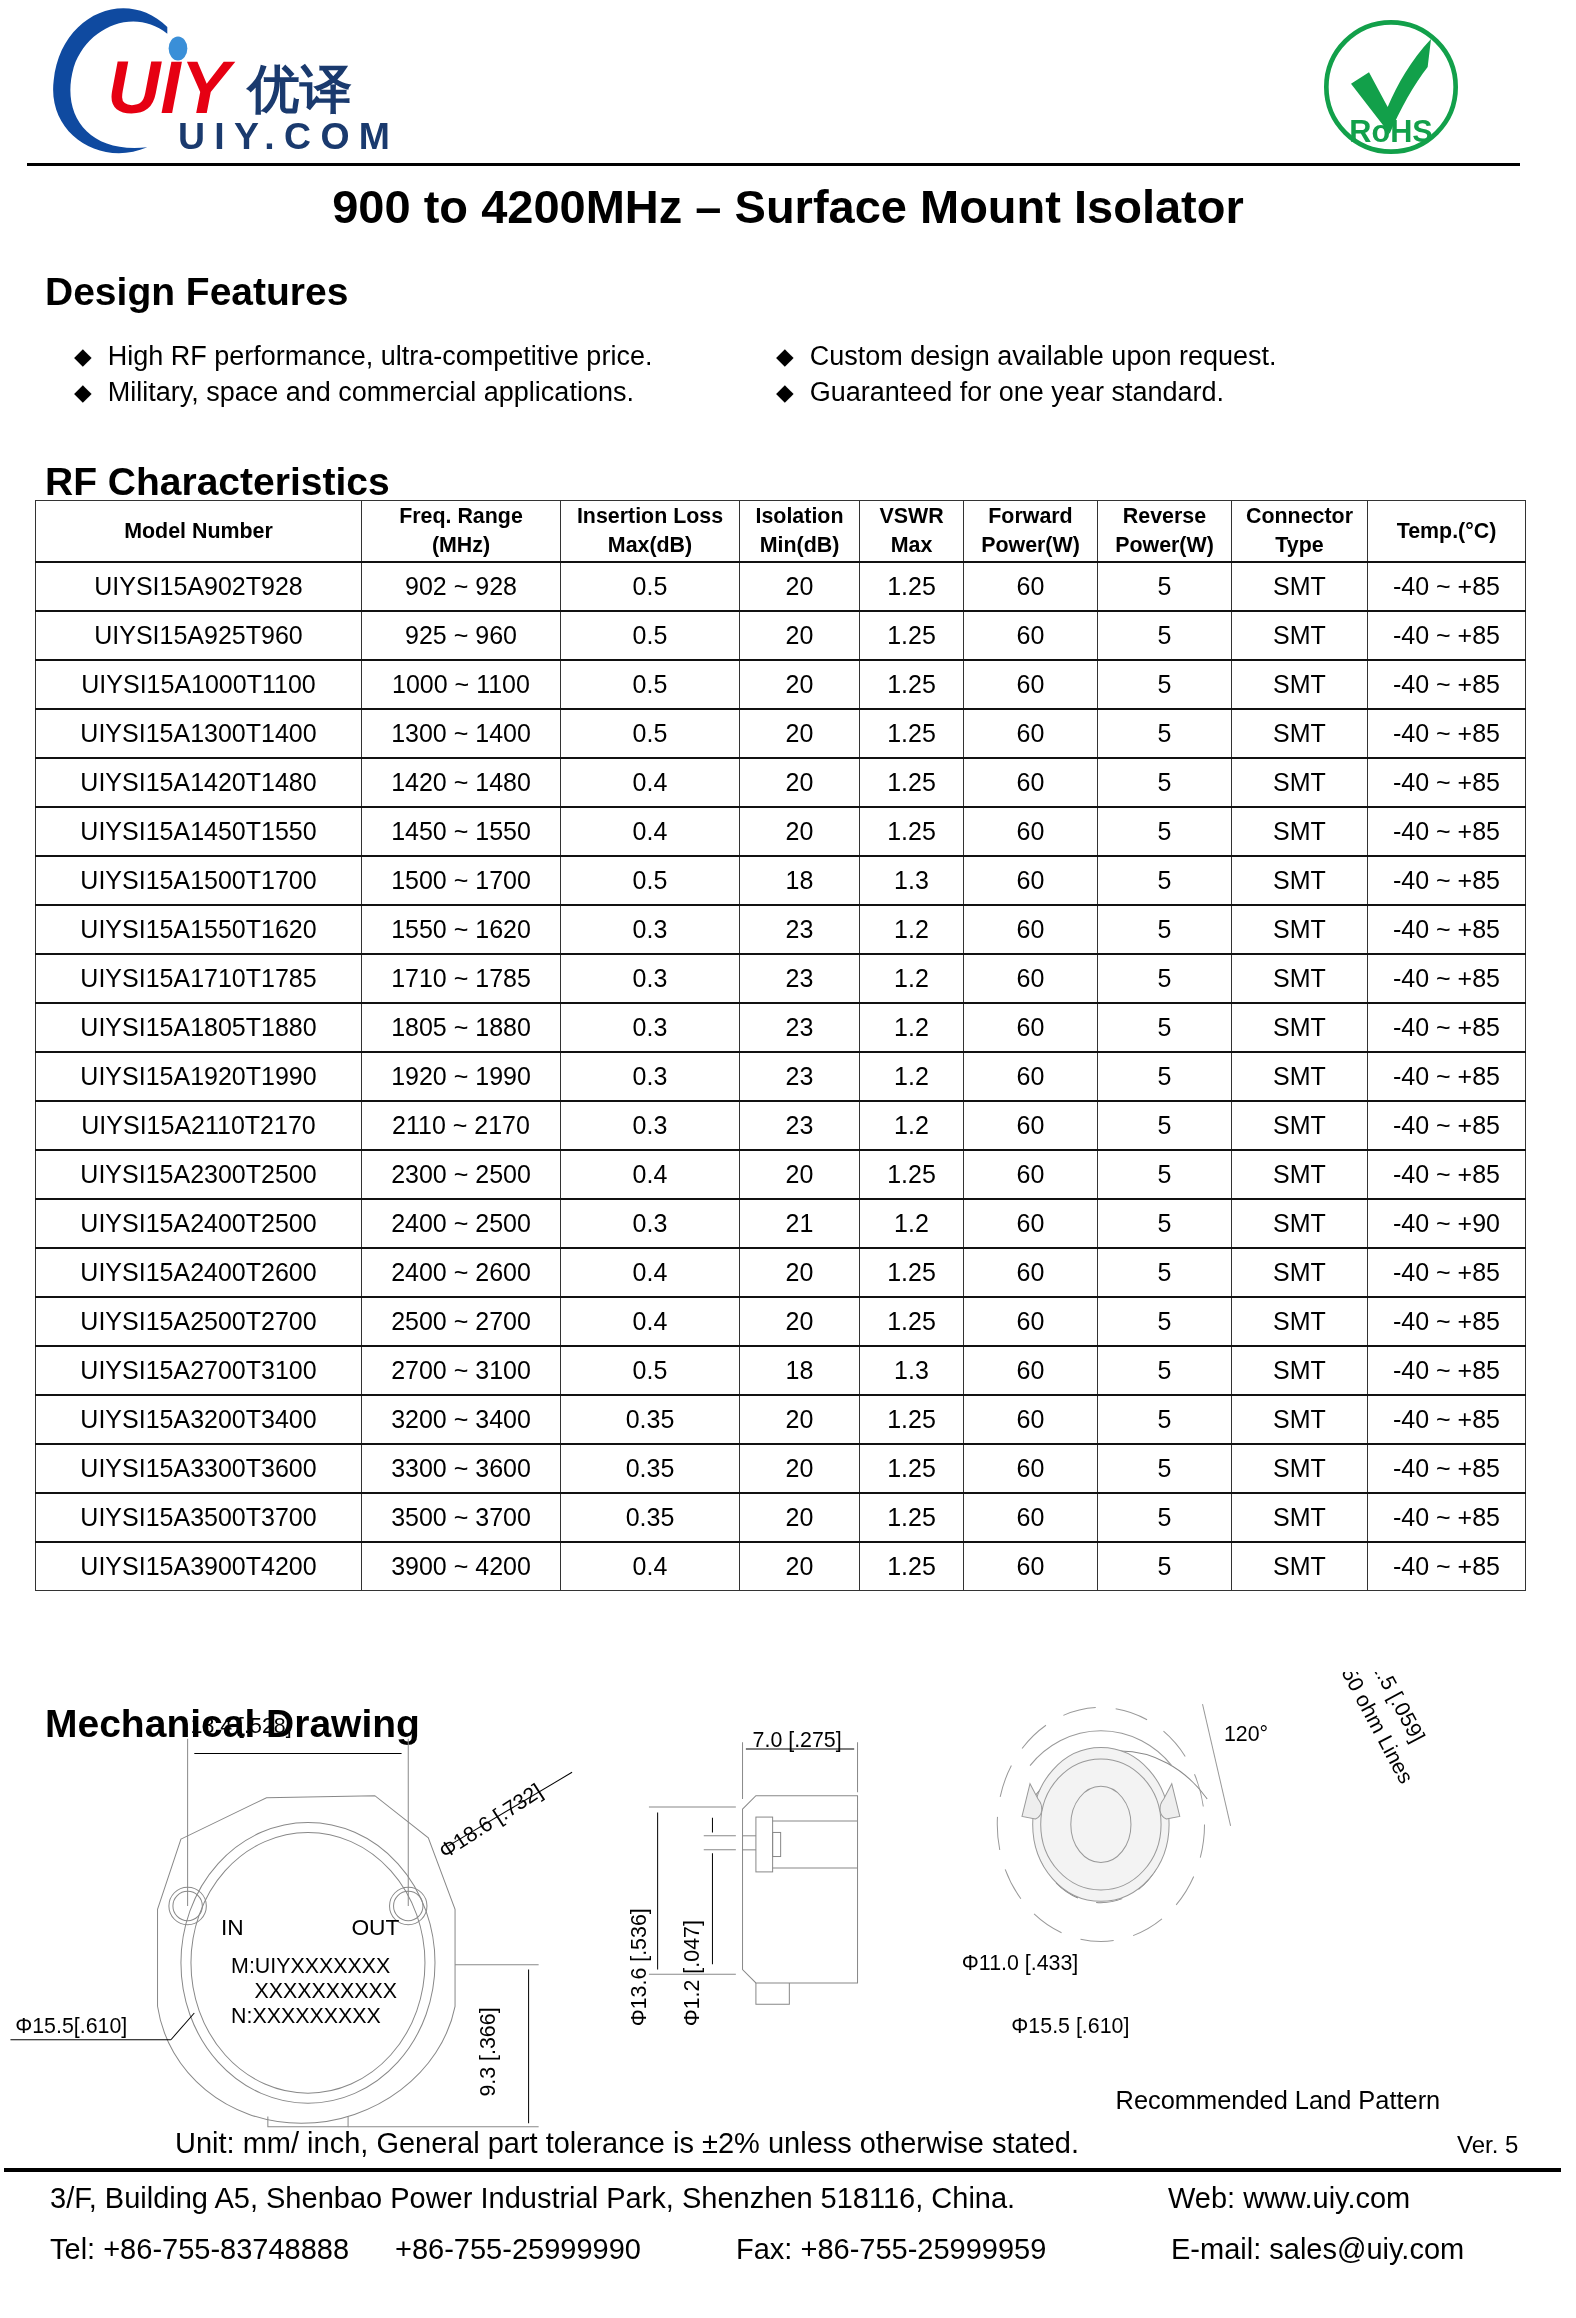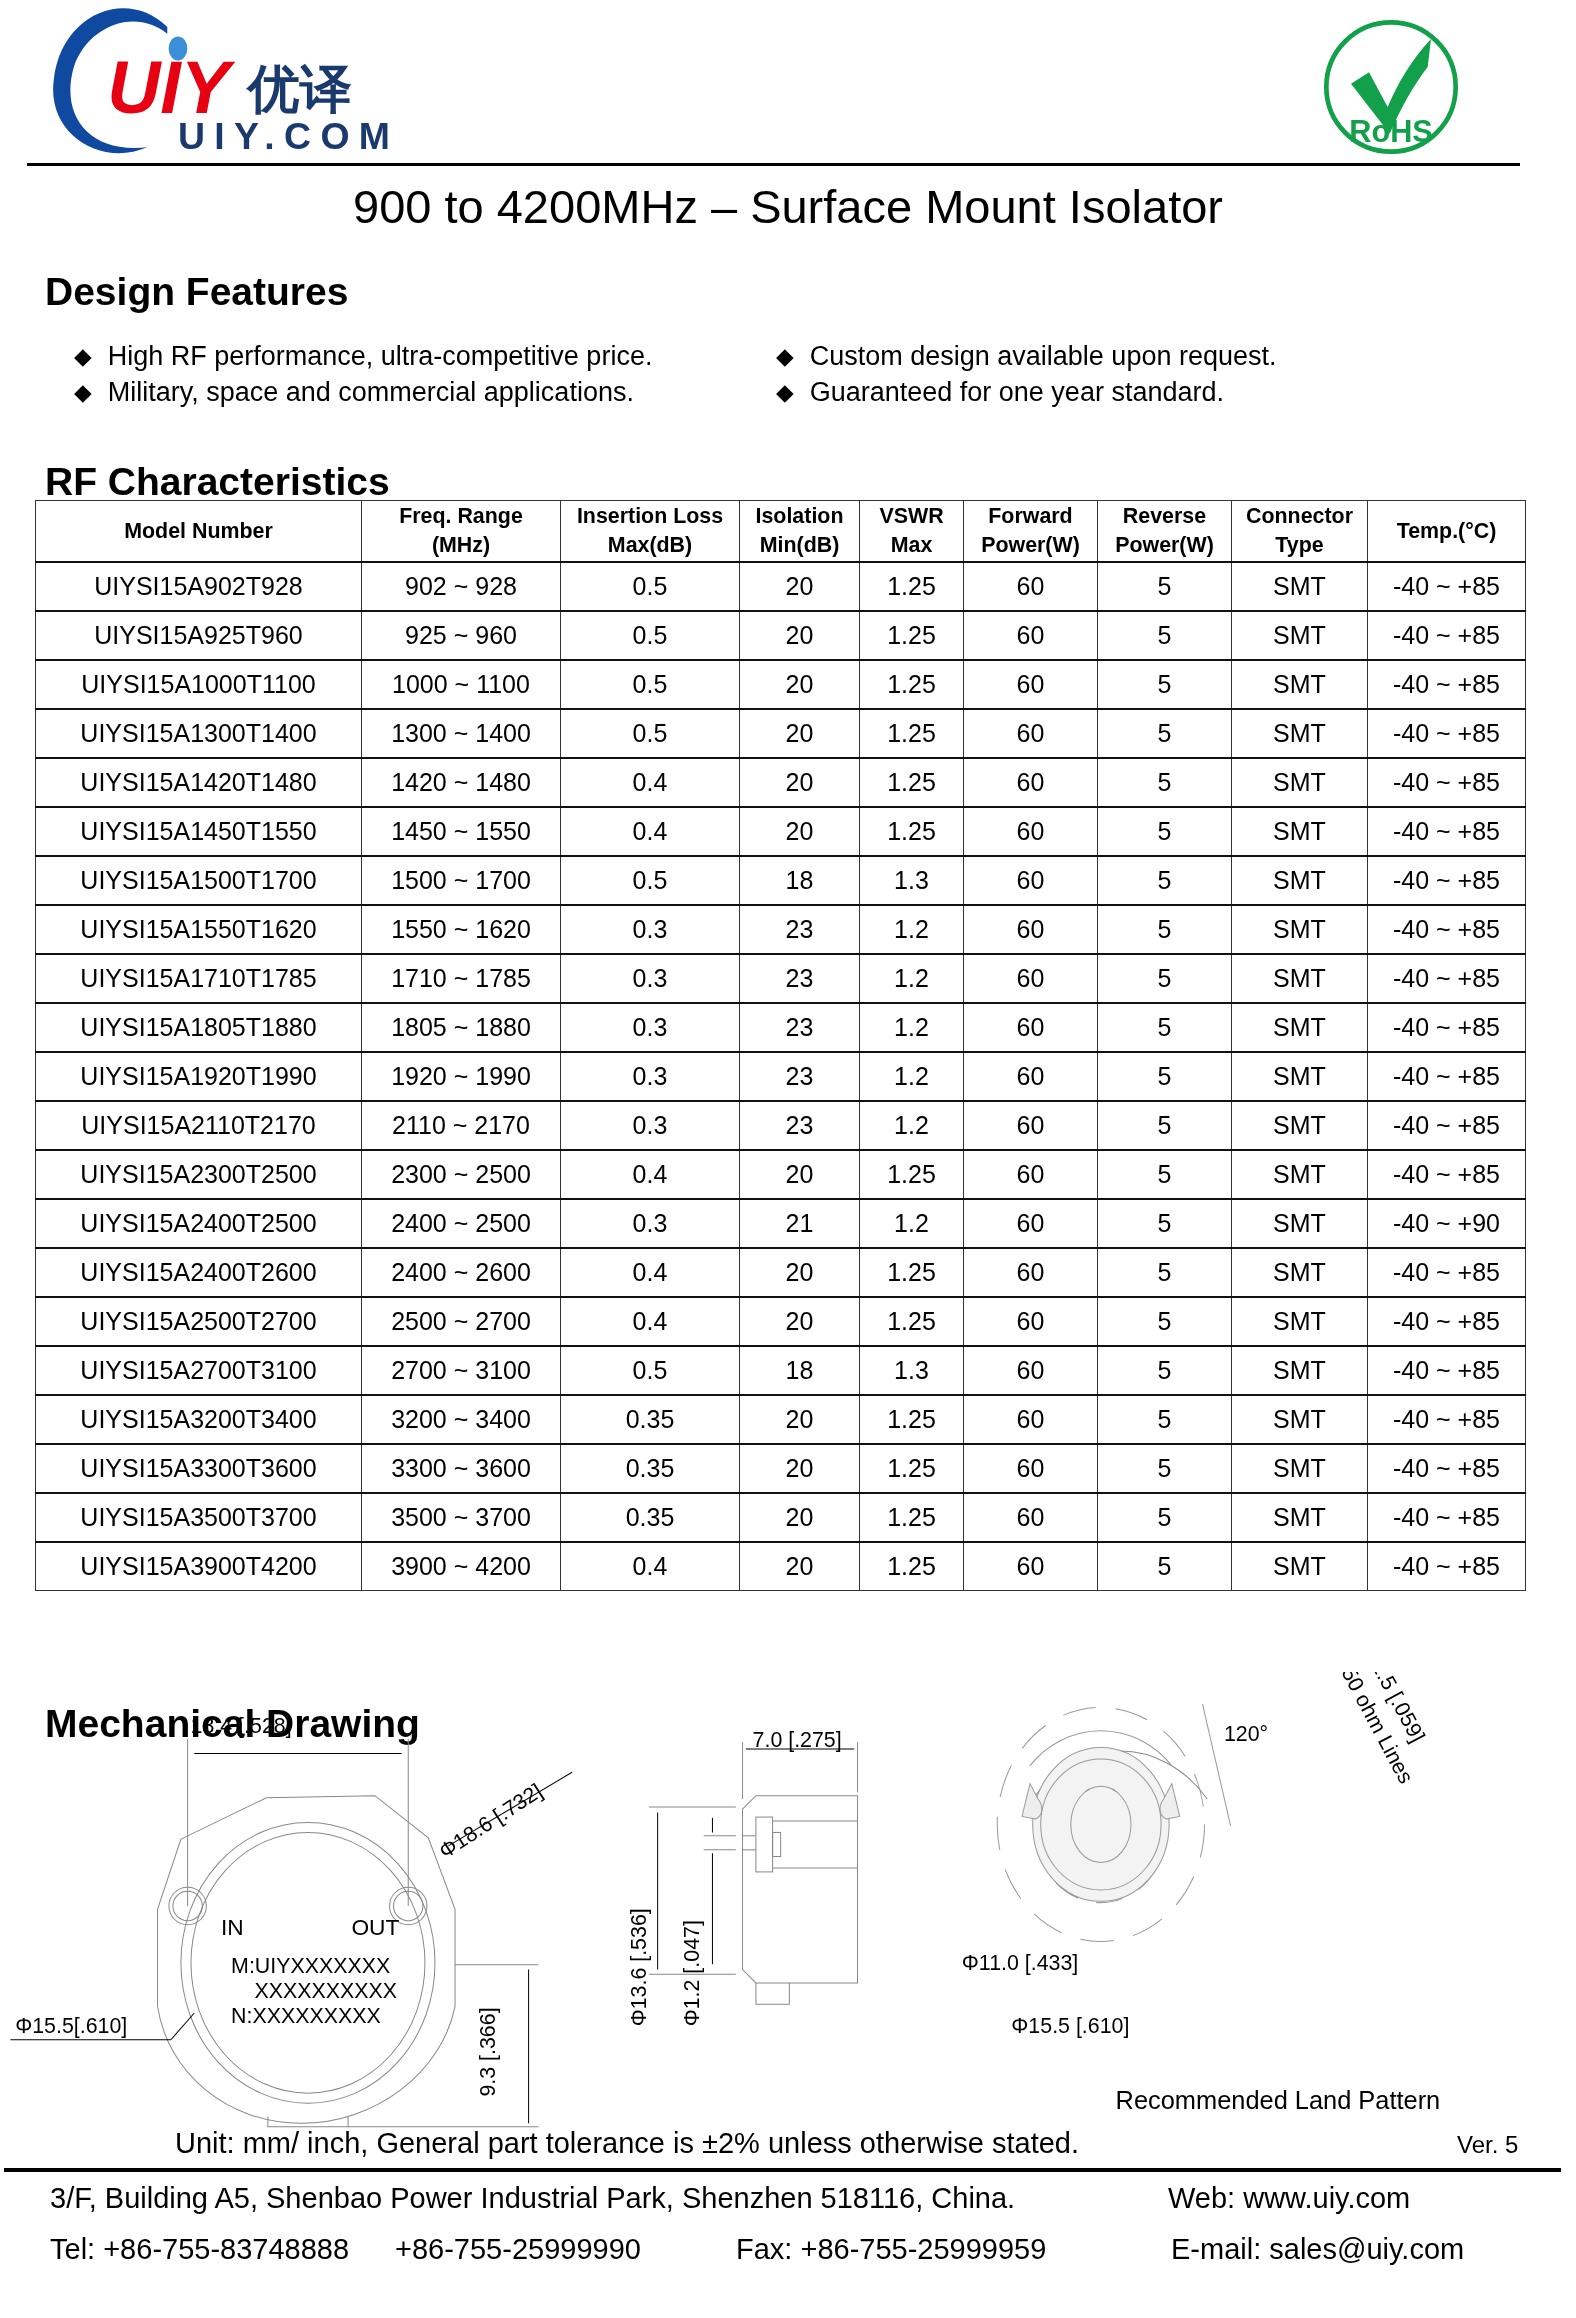--- a/index.html
+++ b/index.html
@@ -3,21 +3,21 @@
 <meta charset="utf-8">
 <style>
   html, body { margin: 0; padding: 0; background: #fff; }
   body { width: 1576px; height: 2319px; position: relative; overflow: hidden; font-family: "Liberation Sans", sans-serif; color: #000; }
   .abs { position: absolute; }
 
   
   #logo { left: 47px; top: 0px; width: 401px; height: 161px; }
   #rohs { left: 1321px; top: 16.7px; width: 140px; height: 140px; }
   #header-rule { left: 27px; top: 163px; width: 1493px; height: 2.7px; background: #000; }
-  #title { left: 0; width: 1576px; top: 179px; text-align: center; font-weight: normal; font-size: 47px; }
+  #title { left: 0; width: 1576px; top: 179px; text-align: center; font-weight: bold; font-size: 47px; }
 
   
   .section-h { font-weight: bold; font-size: 39px; left: 45px; }
   #h-design { top: 270px; text-align: right; }
   #h-rf { top: 428px; margin-top: 32px; }
   #h-mech { top: 1702px; text-align: right; }
 
   .feature { font-size: 27px; display: flex; align-items: center; white-space: nowrap; }
   .feature .bullet { font-size: 23px; margin-right: 16px; }
   #f0 { left: 74px; top: 341px; }

